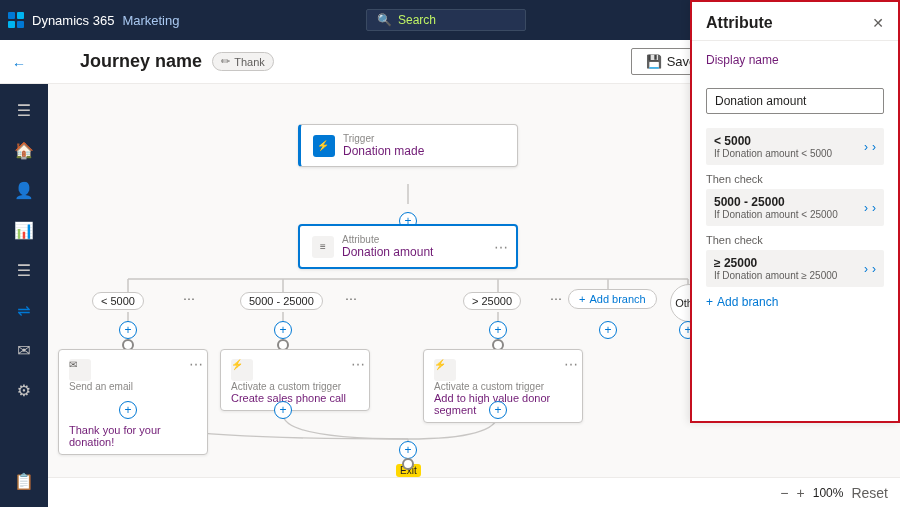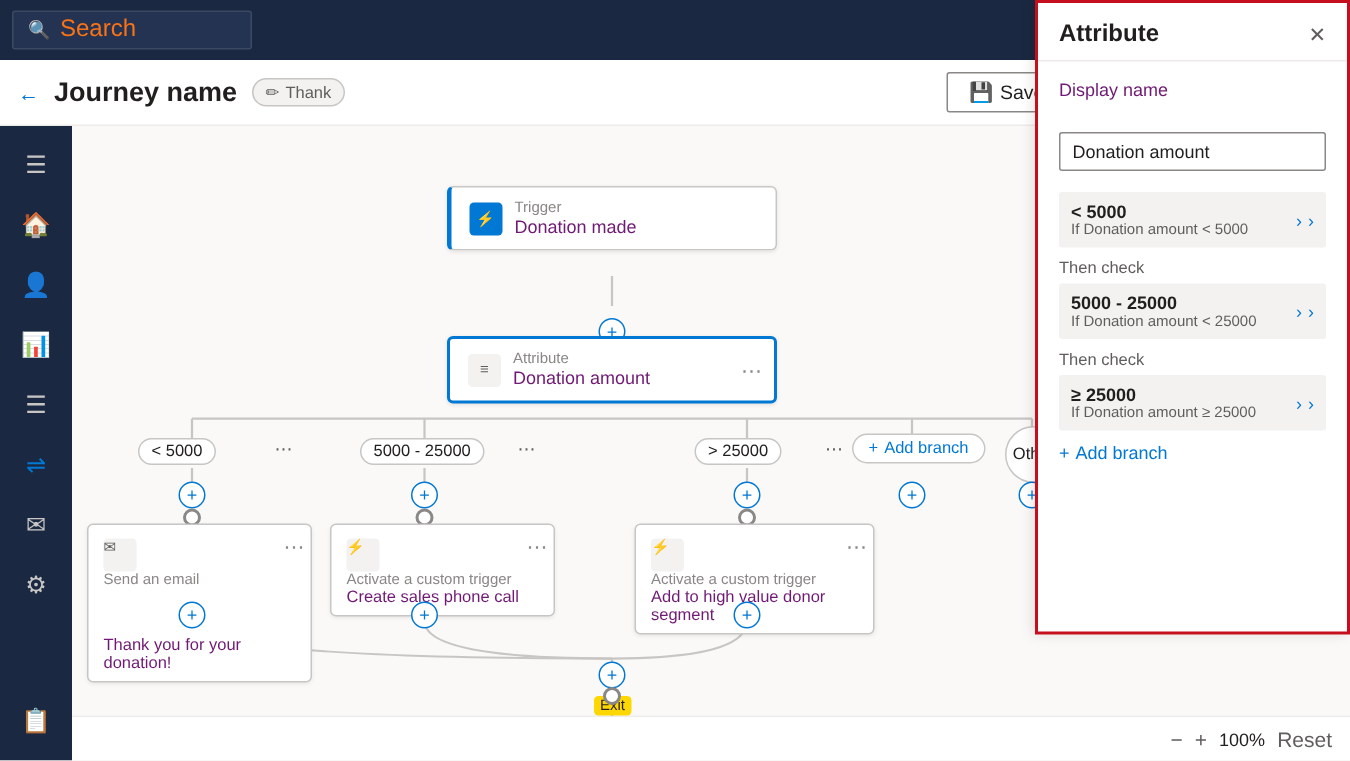--- a/index.html
+++ b/index.html
@@ -41,21 +41,21 @@
       height: 44px;
       background: white;
       border-bottom: 1px solid #edebe9;
       display: flex;
       align-items: center;
       padding: 0 12px;
       justify-content: space-between;
     }
     .second-bar-left { display: flex; align-items: center; gap: 10px; }
     .back-btn { color: #0078d4; font-size: 14px; cursor: pointer; }
-    .page-title { font-size: 18px; font-weight: 600; color: #201f1e; }
+    .page-title { font-size: 18px; font-weight: 600; color: #201f1e; margin-left: 44px; }
     .draft-badge {
       background: #f3f2f1;
       border: 1px solid #c8c6c4;
       border-radius: 10px;
       font-size: 11px;
       padding: 2px 8px;
       color: #605e5c;
       display: flex;
       align-items: center;
       gap: 4px;
@@ -290,23 +290,33 @@
       color: #0078d4;
       font-size: 12px;
       cursor: pointer;
       margin-top: 4px;
     }
   </style>
 </head>
 <body>
 
 <div class="top-nav">
+  <div class="top-nav-left">
+    <div class="logo-grid">
+      <span></span>
+        <span></span>
+        <span></span>
+        <span></span>
+    </div>
+    <span style="color:white;font-size:13px;">Dynamics 365</span>
+    <span style="color:#a9c8f0;font-size:13px;">Marketing</span>
+  </div>
   <div class="search-box">
     <span>🔍</span>
-    <span style="font-size:16px;color:#f97316;">Search</span>
+    <span style="font-size:12px;color:#bef264;">Search</span>
   </div>
   <div class="top-nav-right">
     <span class="top-nav-icon">◎</span>
     <span class="top-nav-icon">🔔</span>
     <span class="top-nav-icon">＋</span>
     <span class="top-nav-icon">⚡</span>
     <span class="top-nav-icon">⚙</span>
     <span class="top-nav-icon">?</span>
     <div style="width:26px;height:26px;border-radius:50%;background:#e05a2b;display:flex;align-items:center;justify-content:center;color:white;font-size:11px;font-weight:600;">RM</div>
   </div>

